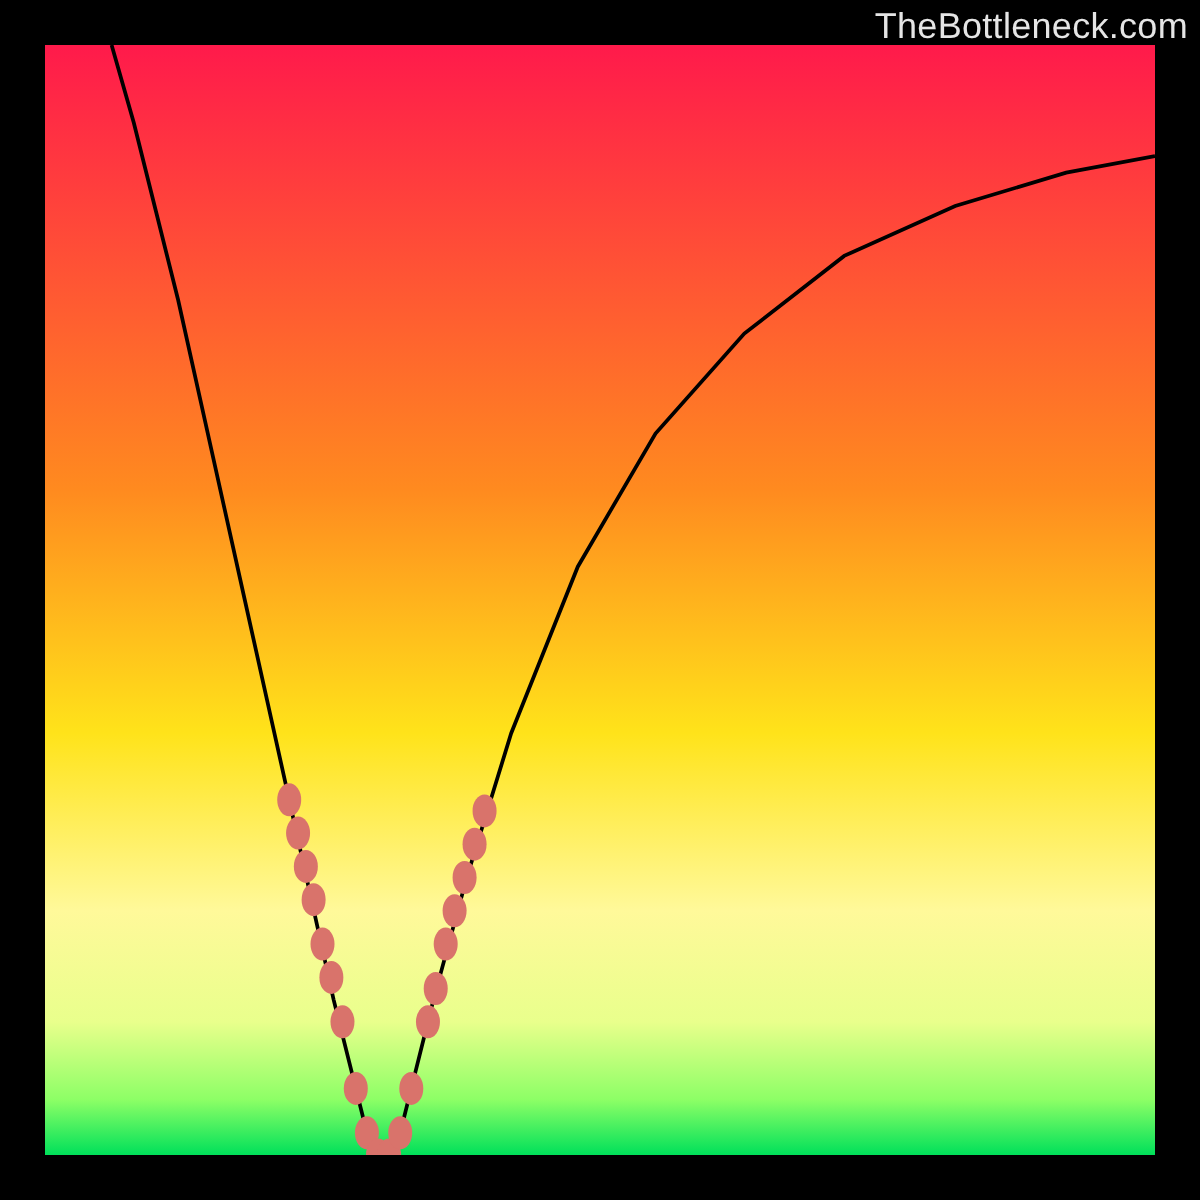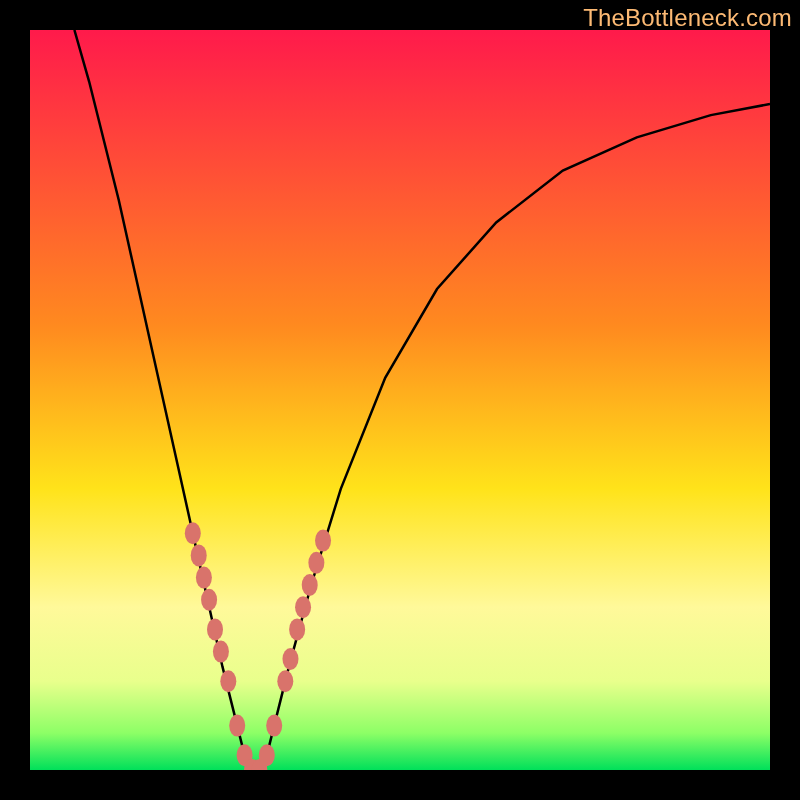--- a/index.html
+++ b/index.html
@@ -23,21 +23,21 @@
     position: absolute;
     top: 30px;
     left: 30px;
     width: 740px;
     height: 740px;
   }
   .watermark {
     position: absolute;
     top: 4px;
     right: 8px;
-    color: #fdba74;
+    color: #e5e5e5;
     font-size: 24px;
     font-weight: 500;
     letter-spacing: 0.2px;
     user-select: none;
   }
   svg {
     display: block;
   }
 </style>
 </head>

